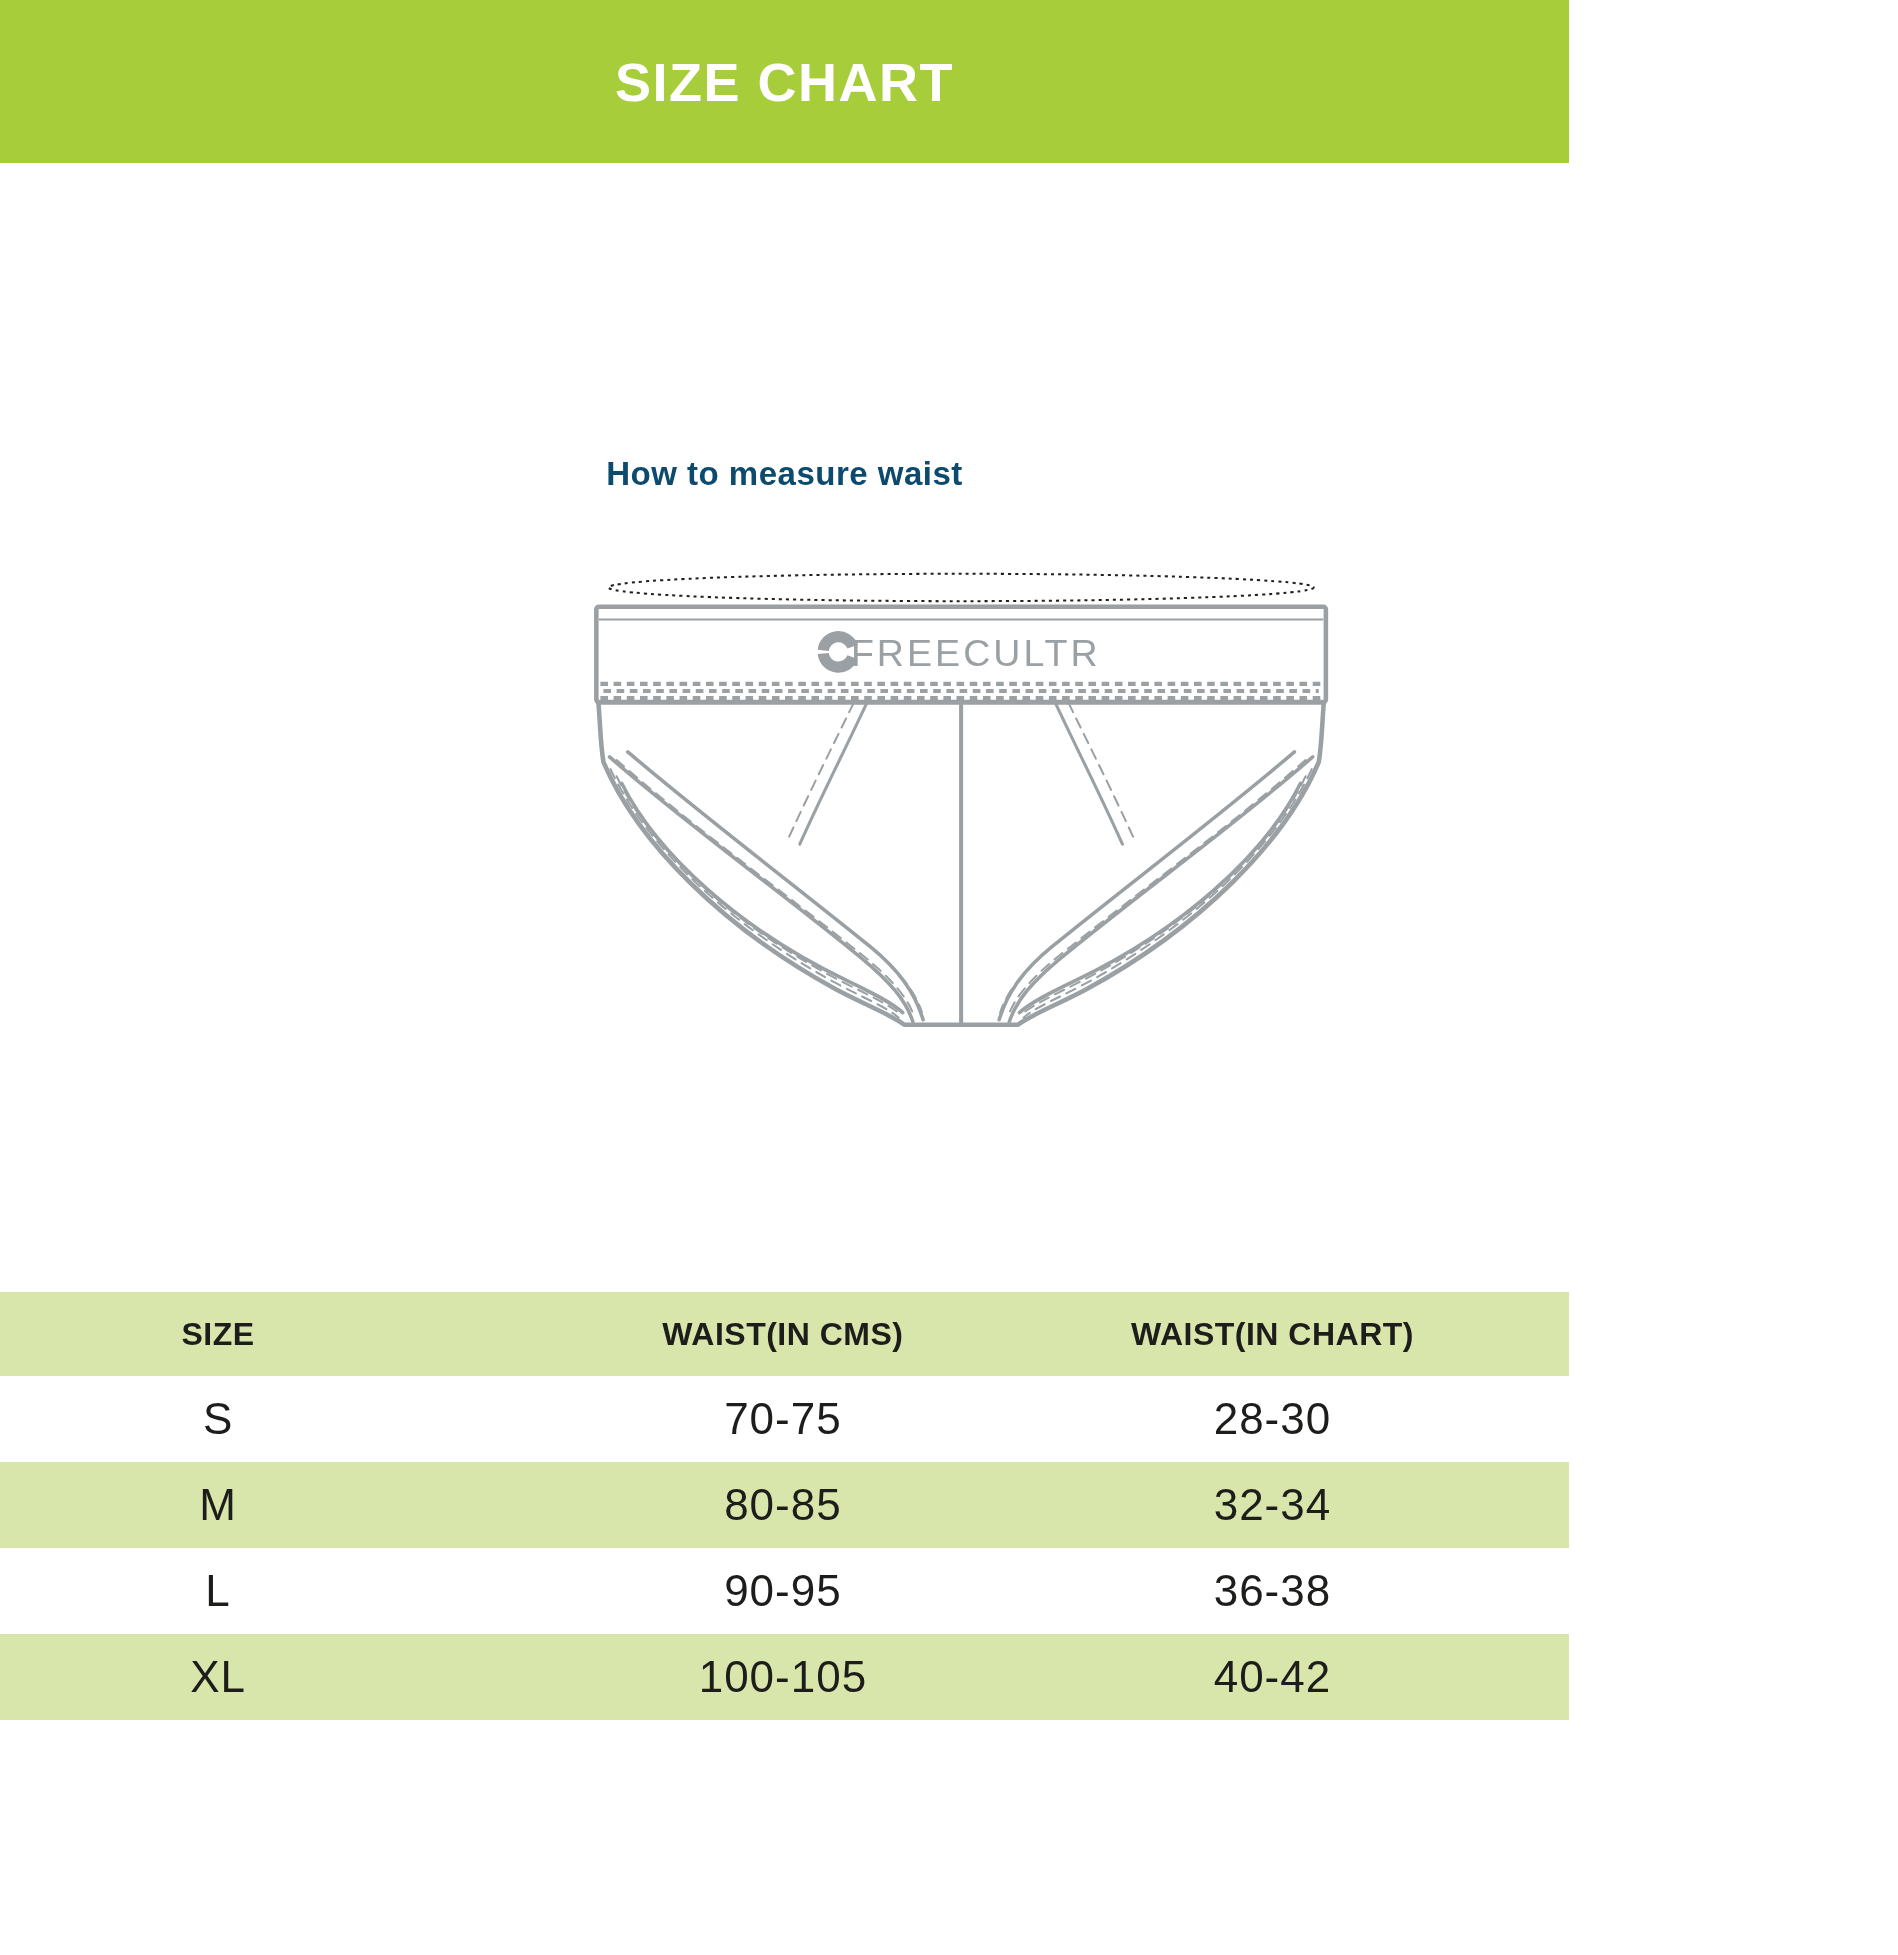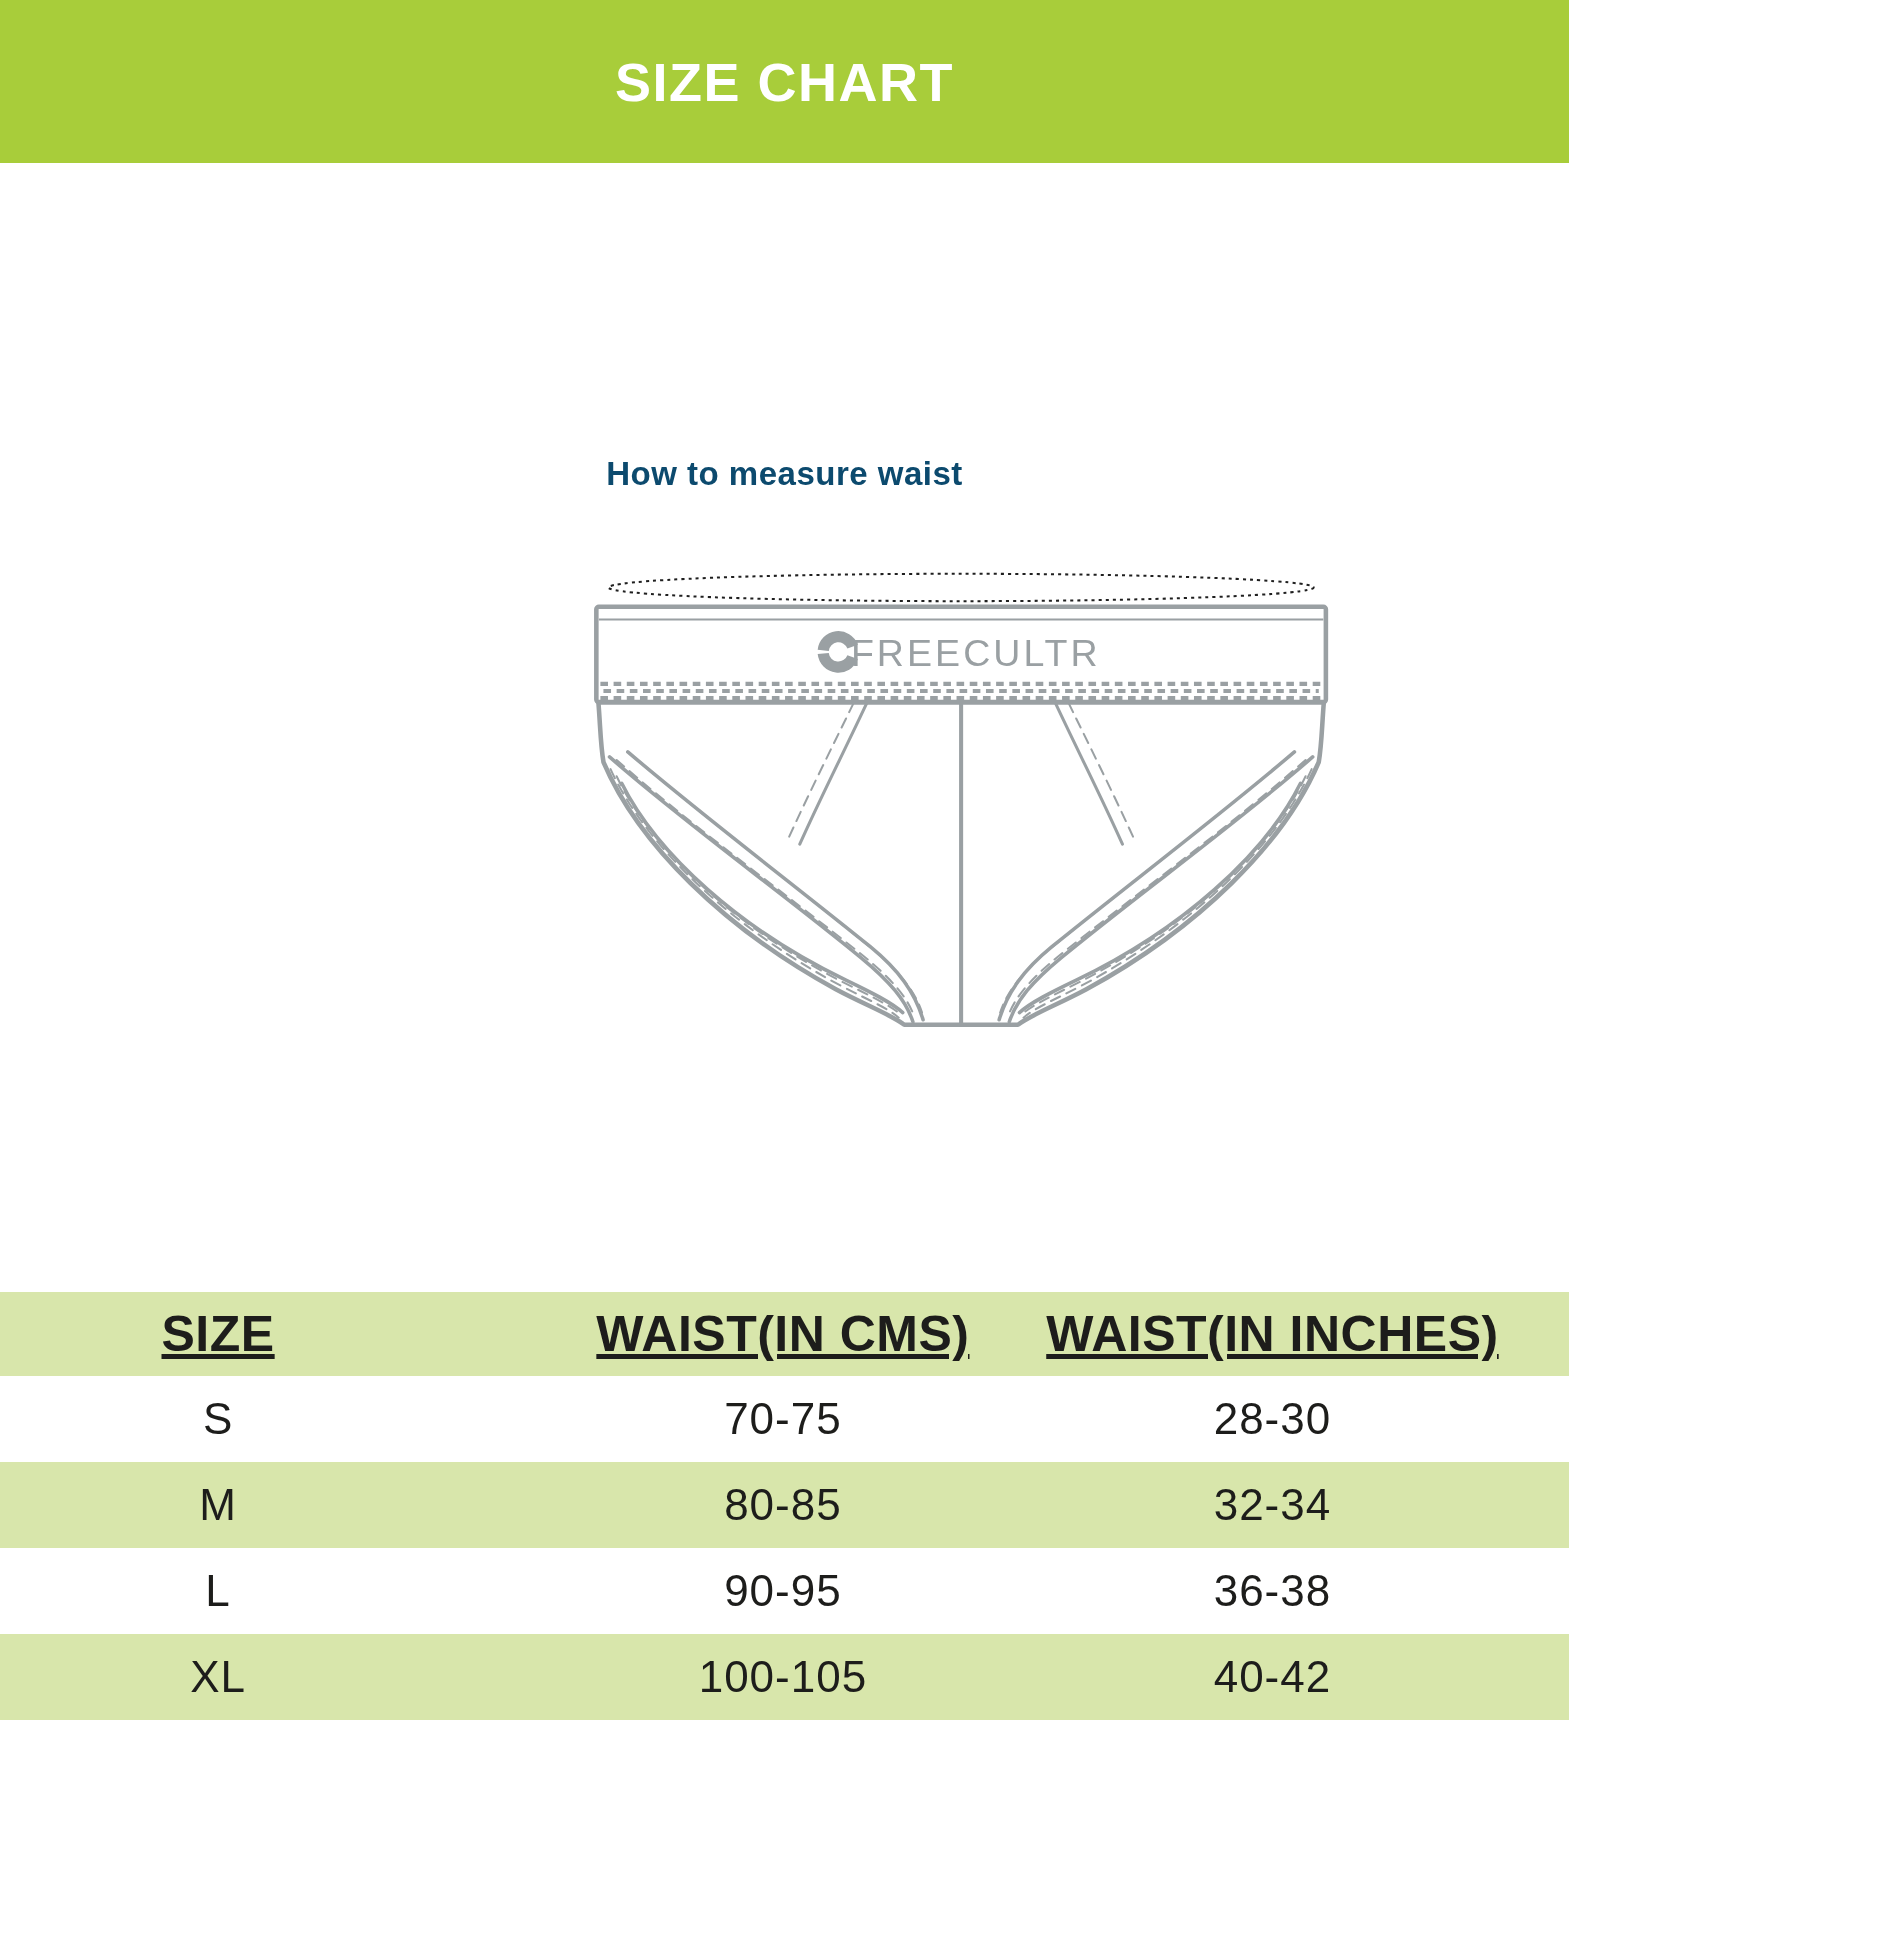--- a/index.html
+++ b/index.html
@@ -56,24 +56,23 @@
   .cell{
     position:absolute; top:50%;
     transform:translate(-50%,-50%);
     white-space:nowrap;
     color:#1d1d1b;
   }
   .col-size{ left:13.9%; }
   .col-cms{ left:49.9%; }
   .col-inches{ left:81.1%; }
   .thead .cell{
-    font-size:50px;
+    font-size:32px;
     font-weight:700;
     letter-spacing:0.5px;
-    text-decoration:underline;
   }
   .data .cell{
     font-size:44px;
     font-weight:300;
     letter-spacing:1px;
   }
 </style>
 </head>
 <body>
 
@@ -131,21 +130,21 @@
       </g>
       <text x="1924" y="1313" text-anchor="middle" font-family="Liberation Sans, sans-serif" font-size="74" font-weight="400" letter-spacing="6" fill="#9aa0a3">FREECULTR</text>
     </g>
   </svg>
 
   <section class="size-table">
 
     <div class="trow thead">
       <span class="cell col-size">SIZE</span>
       <span class="cell col-cms">WAIST(IN CMS)</span>
-      <span class="cell col-inches">WAIST(IN INCHES)</span>
+      <span class="cell col-inches">WAIST(IN CHART)</span>
     </div>
 
     <div class="trow data row-white">
       <span class="cell col-size">S</span>
       <span class="cell col-cms">70-75</span>
       <span class="cell col-inches">28-30</span>
     </div>
 
     <div class="trow data row-green">
       <span class="cell col-size">M</span>

